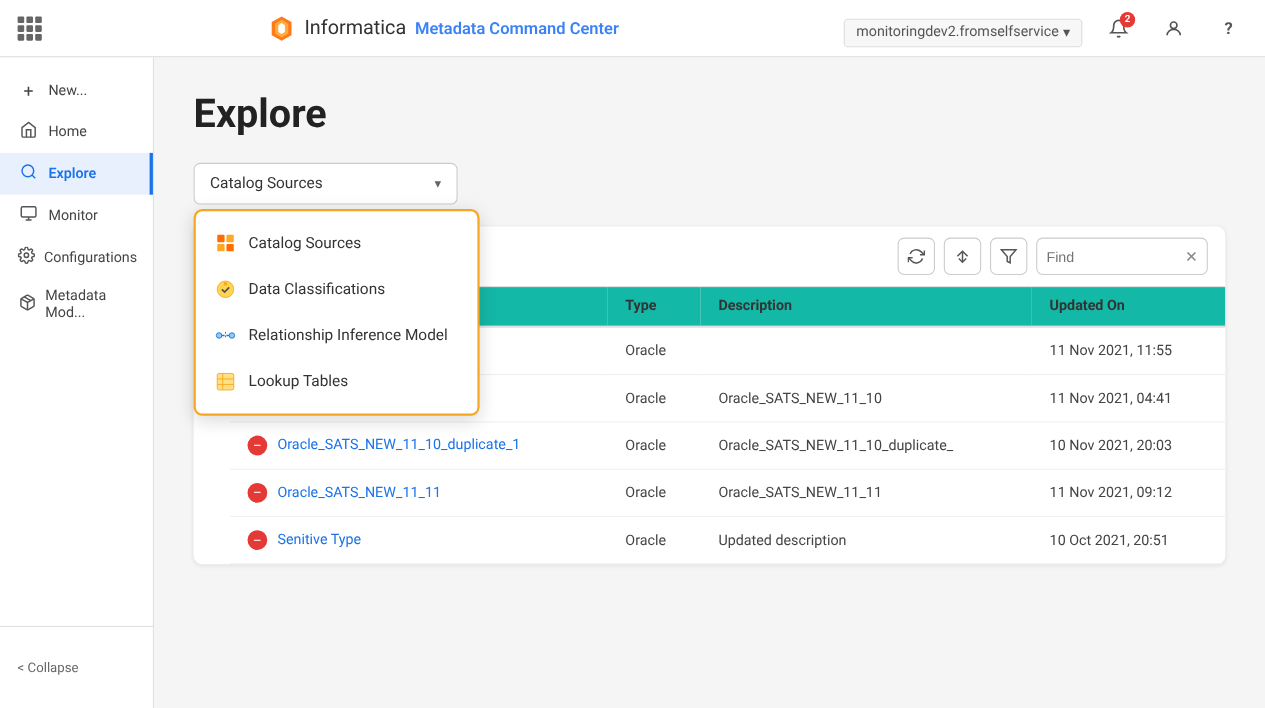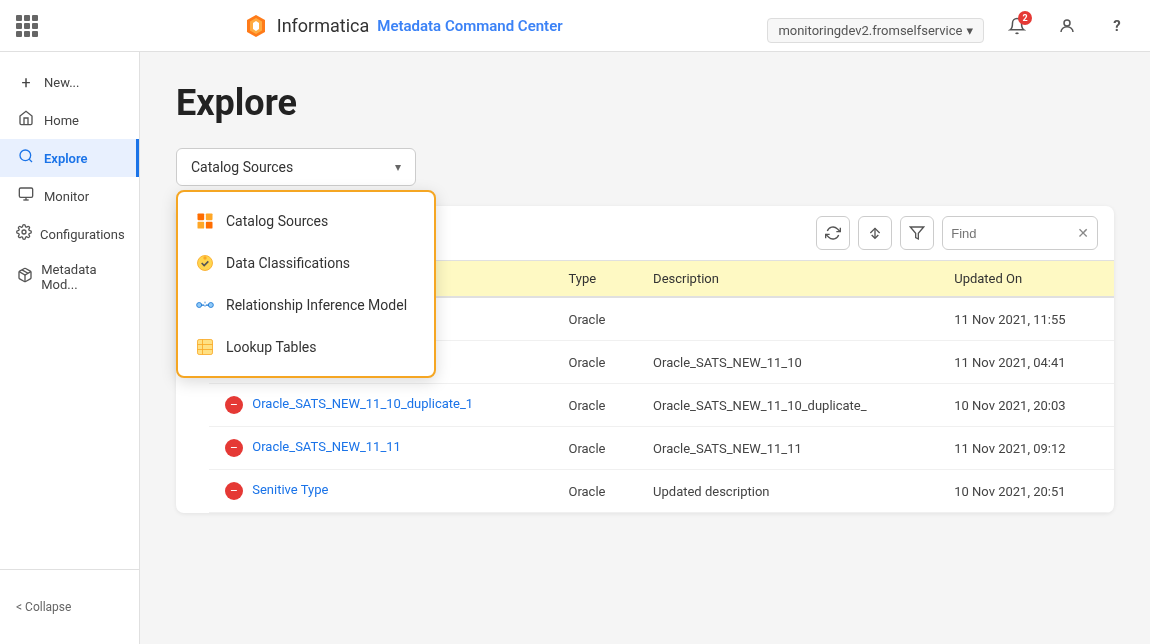--- a/index.html
+++ b/index.html
@@ -52,21 +52,21 @@
     .dropdown-item-icon { width: 22px; height: 22px; display: flex; align-items: center; justify-content: center; font-size: 18px; }
 
     
     .table-container { background: #fff; border-radius: 8px; overflow: hidden; box-shadow: 0 1px 4px rgba(0,0,0,0.08); padding-left: 33px; }
     .table-toolbar { display: flex; align-items: center; justify-content: flex-end; padding: 10px 16px; border-bottom: 1px solid #e0e0e0; gap: 8px; }
     .toolbar-icon-btn { width: 34px; height: 34px; border: 1px solid #ccc; border-radius: 6px; display: flex; align-items: center; justify-content: center; cursor: pointer; color: #555; font-size: 16px; background: #fff; }
     .find-input-wrap { display: flex; align-items: center; border: 1px solid #ccc; border-radius: 6px; padding: 0 8px; background: #fff; height: 34px; gap: 6px; }
     .find-input { border: none; outline: none; font-size: 13px; width: 120px; color: #333; }
     .find-clear { cursor: pointer; color: #888; font-size: 14px; }
     table { width: 100%; border-collapse: collapse; }
-    thead th { font-size: 13px; font-weight: 400; color: #333; padding: 10px 16px; text-align: left; border-bottom: 2px solid #e0e0e0; background: #fef9c3; }
+    thead th { font-size: 13px; font-weight: 700; color: #333; padding: 10px 16px; text-align: left; border-bottom: 2px solid #e0e0e0; background: #14b8a6; }
     tbody tr { border-bottom: 1px solid #f0f0f0; }
     tbody td { font-size: 13px; color: #444; padding: 12px 16px; }
     .link-text { color: #1a73e8; cursor: pointer; text-decoration: none; }
     .row-icon { display: inline-flex; align-items: center; justify-content: center; width: 18px; height: 18px; background: #e53935; border-radius: 50%; color: #fff; font-size: 12px; margin-right: 6px; vertical-align: middle; }
 
     
     .content::-webkit-scrollbar { width: 8px; }
     .content::-webkit-scrollbar-track { background: #f0f0f0; }
     .content::-webkit-scrollbar-thumb { background: #ccc; border-radius: 4px; }
   </style>
@@ -317,19 +317,19 @@
     <td>Oracle_SATS_NEW_11_11</td>
     <td>11 Nov 2021, 09:12</td>
   </tr>
             <tr>
     <td>
       <span class="row-icon">–</span>
       <a class="link-text">Senitive Type</a>
     </td>
     <td>Oracle</td>
     <td>Updated description</td>
-    <td>10 Nov 2021, 20:51</td>
+    <td>10 Oct 2021, 20:51</td>
   </tr>
           </tbody>
       </table>
     </div>
   </div>
 </div>
 
 </body></html>

